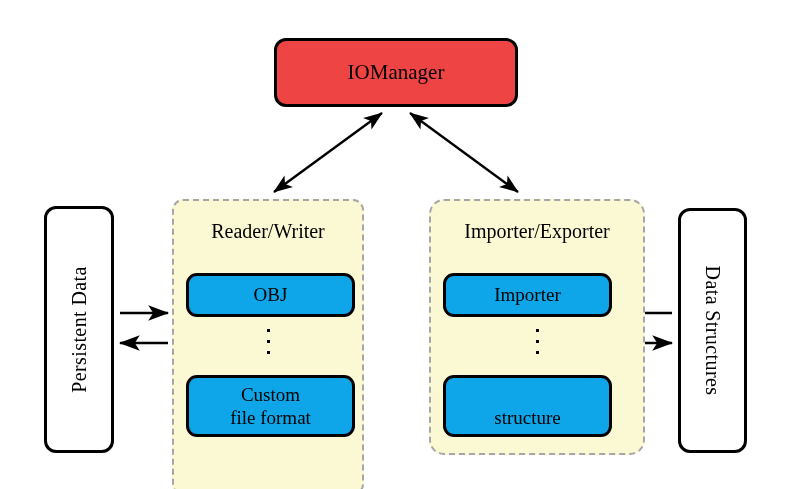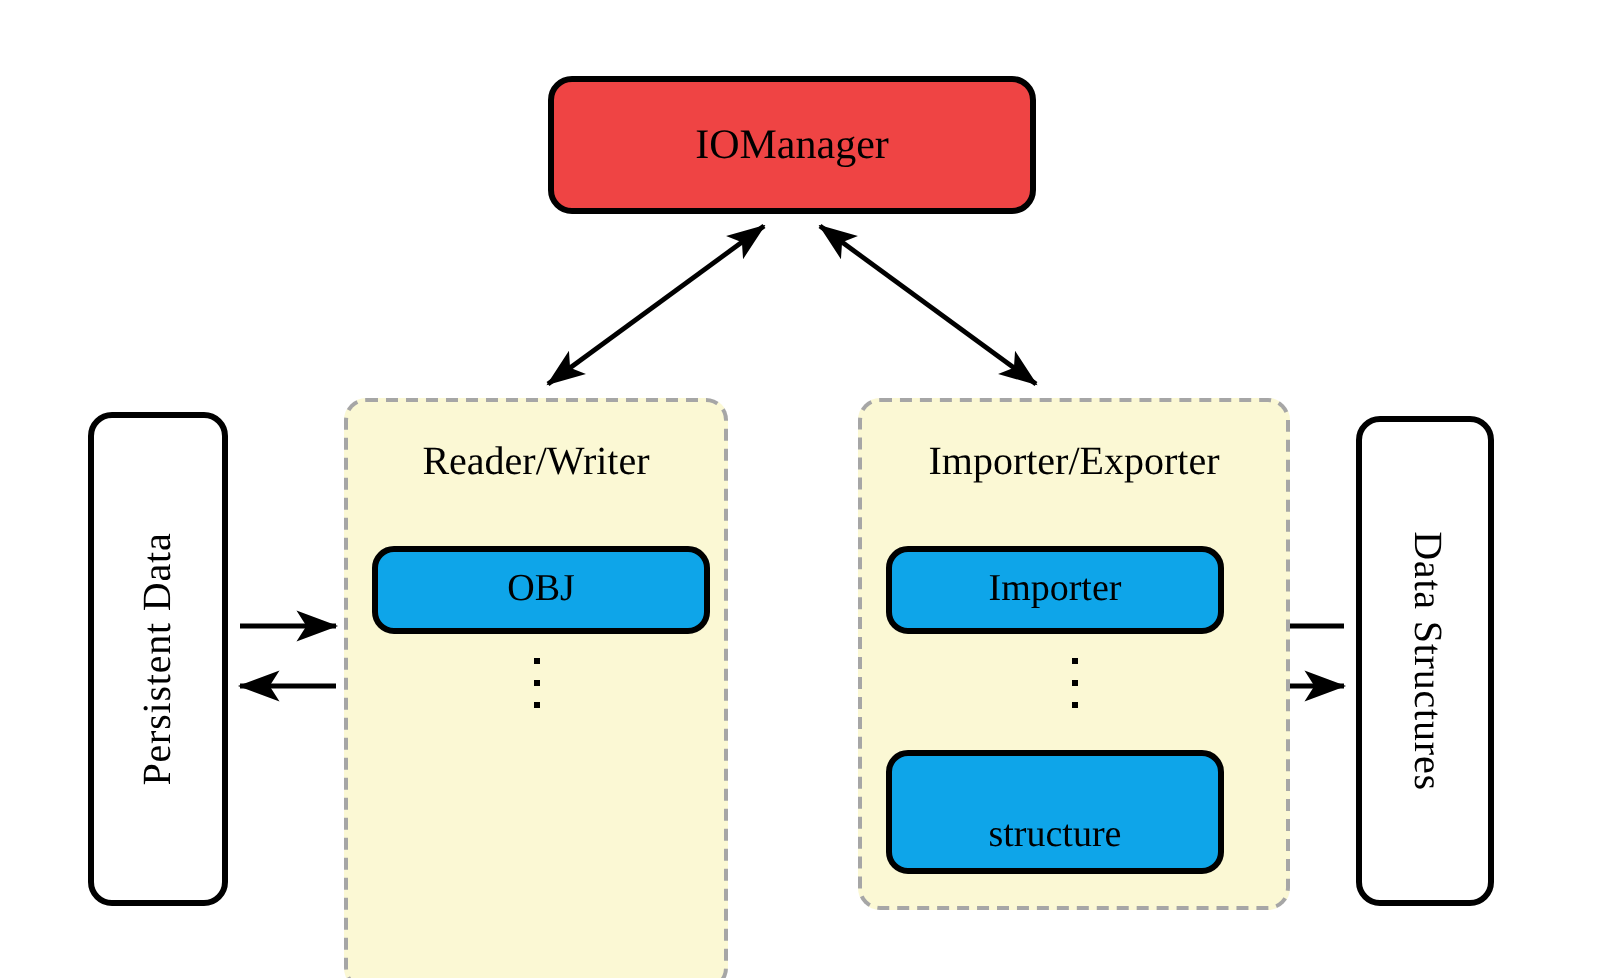--- a/index.html
+++ b/index.html
@@ -92,20 +92,21 @@
     top: 199px;
     width: 192px;
     height: 296px;
     padding-left: 44px;
   }
   #group-importer-exporter {
     left: 429px;
     top: 199px;
     width: 216px;
     height: 256px;
+    border-radius: 15px;
   }
   .group-title {
     position: absolute;
     left: 0;
     right: 0;
     top: 19px;
     text-align: center;
     font-size: 20px;
     white-space: nowrap;
   }
@@ -211,20 +212,26 @@
     <div class="item top">
       <span>OBJ</span>
     </div>
 
     <div class="vdots">
       <span></span>
         <span></span>
         <span></span>
     </div>
 
+    <div class="item bottom">
+      <span>
+        <span>Custom</span><br>
+        <span>file format</span>
+      </span>
+    </div>
   </div>
 
   <div class="group" id="group-importer-exporter">
     <div class="group-title">Importer/Exporter</div>
 
     <div class="item top">
       <span>Importer</span>
     </div>
 
     <div class="vdots">

